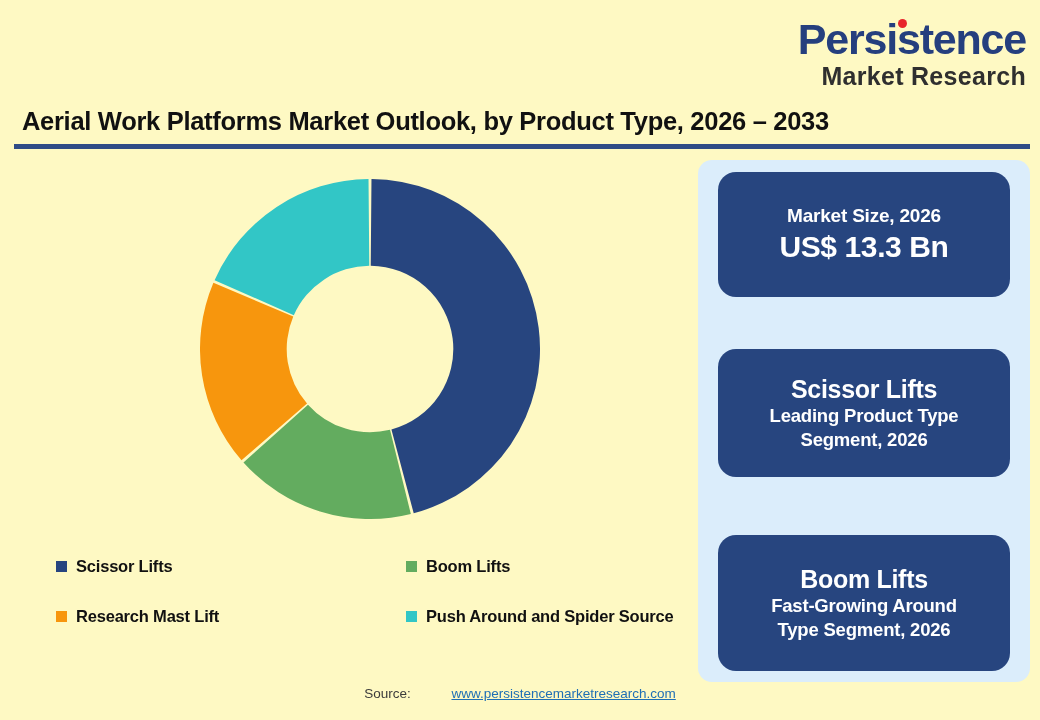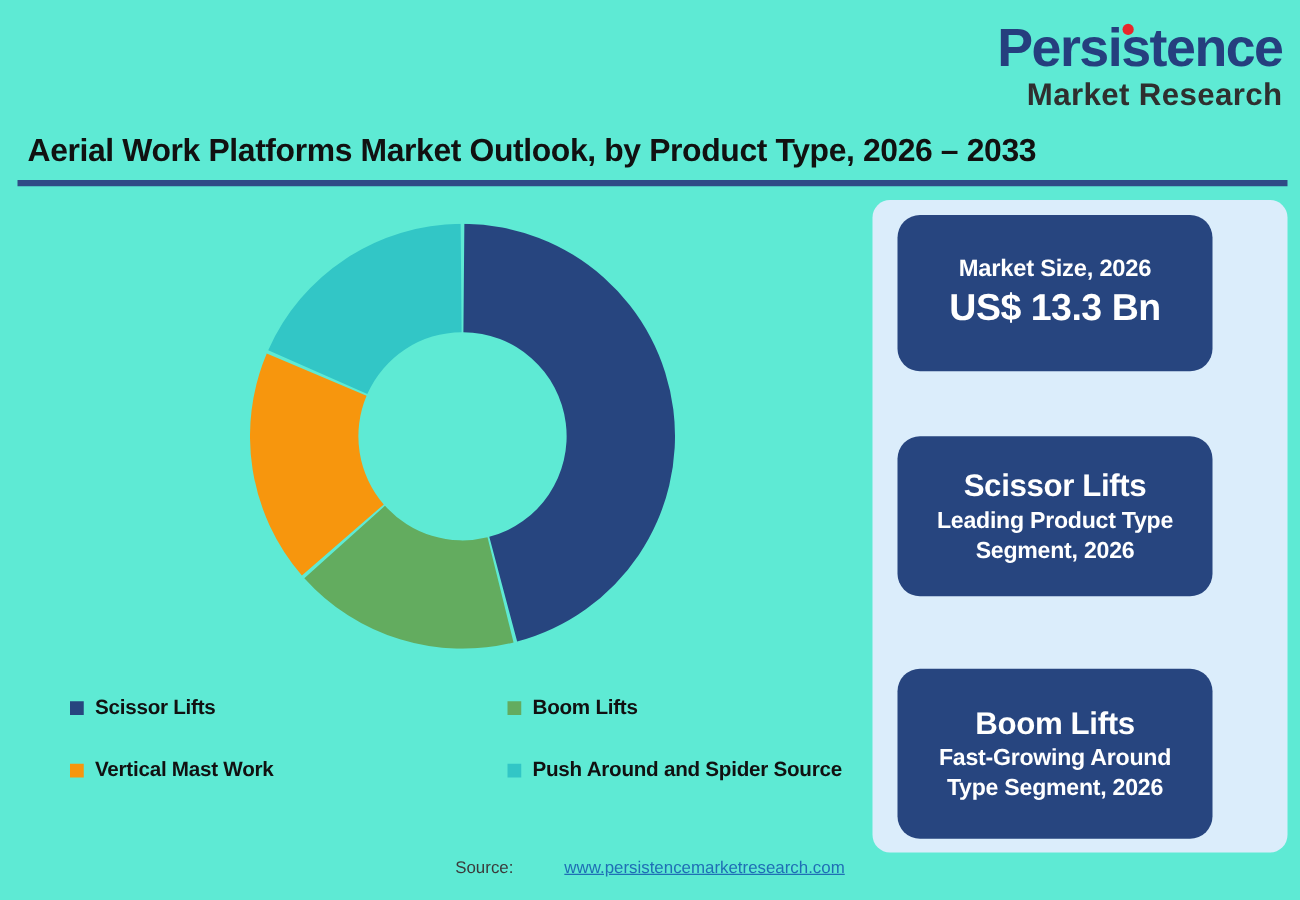--- a/index.html
+++ b/index.html
@@ -10,21 +10,21 @@
   body {
     width: 1040px;
     height: 720px;
     font-family: "Liberation Sans", sans-serif;
     position: relative;
     overflow: hidden;
   }
   .page {
     position: absolute;
     inset: 0;
-    background: #5eead4;
+    background: #fef9c3;
   }
 
   
   .logo-wrap {
     position: absolute;
     top: 18px;
     right: 14px;
     text-align: right;
     line-height: 1;
   }
@@ -128,21 +128,21 @@
     left: 698px;
     top: 160px;
     width: 332px;
     height: 522px;
     background: #DBEDFB;
     border-radius: 14px;
   }
   .stat-card {
     position: absolute;
     left: 20px;
-    width: 252px;
+    width: 292px;
     background: #27457F;
     border-radius: 18px;
     color: #ffffff;
     text-align: center;
     display: flex;
     flex-direction: column;
     align-items: center;
     justify-content: center;
     box-sizing: border-box;
   }
@@ -229,21 +229,21 @@
           <span class="legend-label">Scissor Lifts</span>
         </div>
         <div class="legend-item">
           <span class="legend-swatch" style="background:#63AC5F"></span>
           <span class="legend-label">Boom Lifts</span>
         </div>
       </div>
       <div class="legend-row">
         <div class="legend-item col1">
           <span class="legend-swatch" style="background:#F7960D"></span>
-          <span class="legend-label">Vertical Mast Work</span>
+          <span class="legend-label">Research Mast Lift</span>
         </div>
         <div class="legend-item">
           <span class="legend-swatch" style="background:#32C6C6"></span>
           <span class="legend-label">Push Around and Spider Source</span>
         </div>
       </div>
     </div>
   </div>
 
   <div class="stat-panel">

